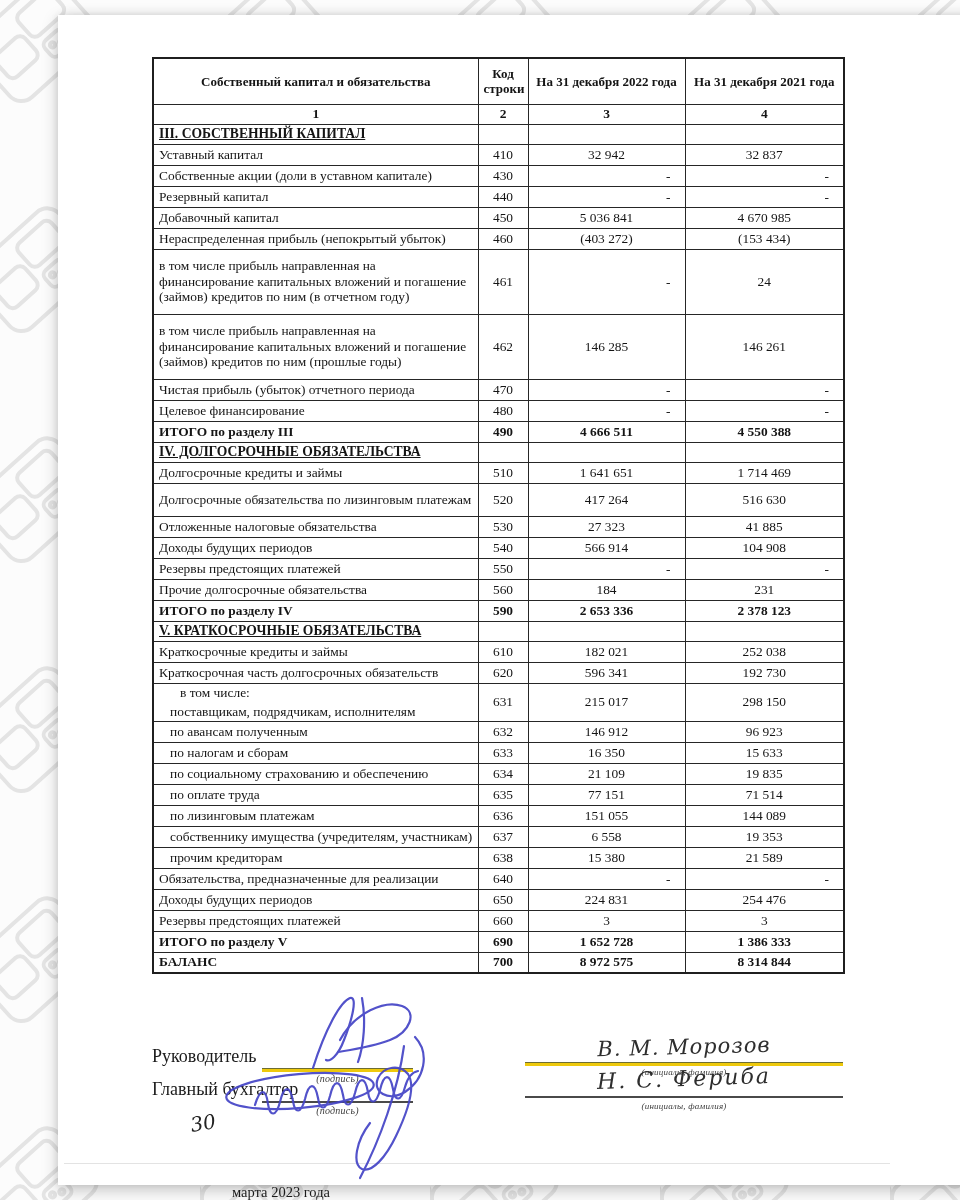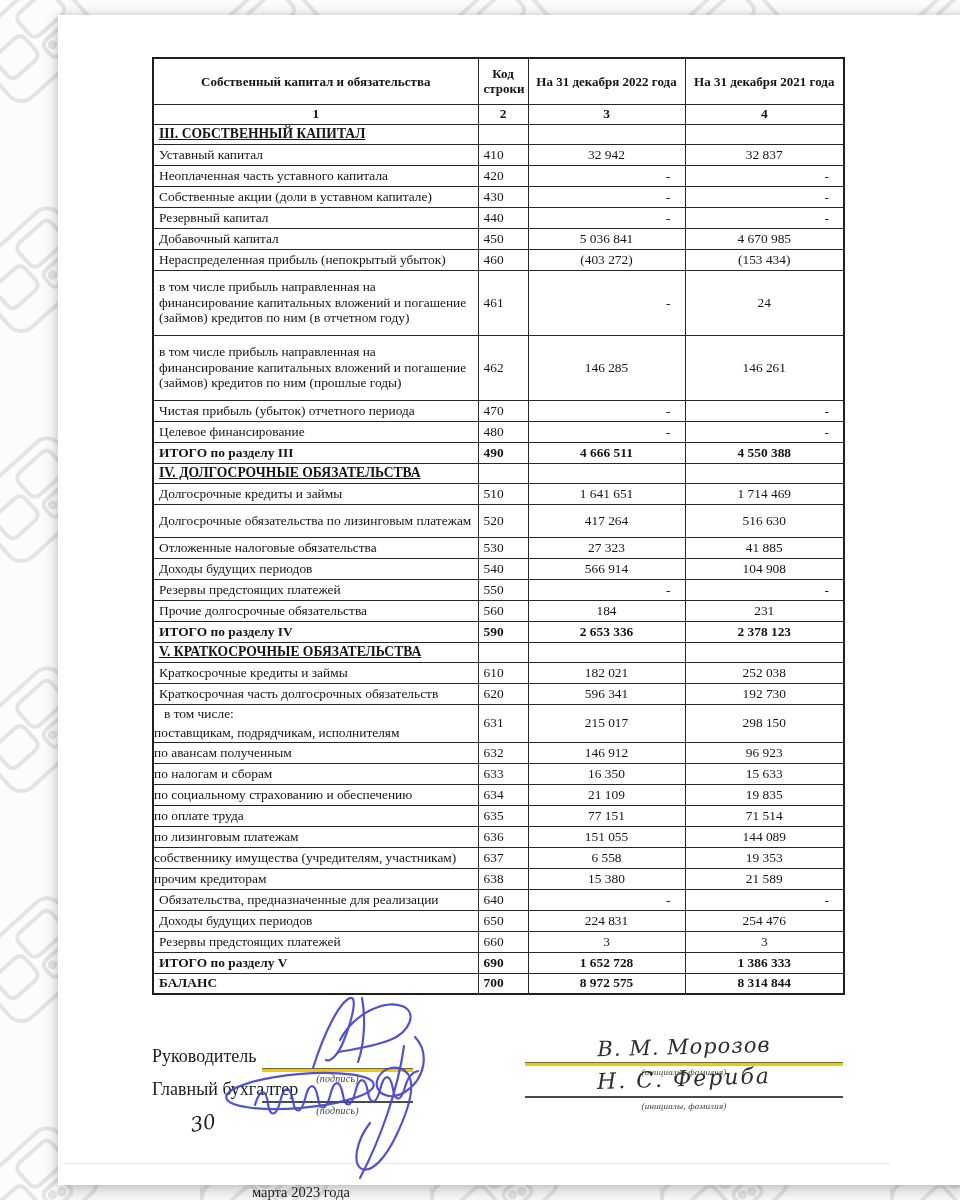--- a/index.html
+++ b/index.html
@@ -29,23 +29,23 @@
 
   tbody tr { height:21px; }
   tr.sec { height:20px;text-decoration:underline; }
   tr.sec td { font-weight:bold; font-size:13.6px; }
   tr.tot td { font-weight:bold; }
   tr.h65 { height:65px;margin-top:11px; }
   tr.h33 { height:33px;padding-left:11px; }
   tr.h38 { height:38px; }
 
   td.name { text-align:left; }
-  td.subname { padding-left:0; }
+  td.subname { padding-left:16px; }
   .preline { padding-left:10px; margin-bottom:3px; }
-  td.code { }
+  td.code { text-align:center; }
   td.num { text-align:center; }
   td.dash { text-align:right; padding-right:14px; }
 
   
   .flabel { position:absolute; font-size:18px; color:#1b1b1b; }
   .sigline { position:absolute; }
   .line-dark { border-top:2px solid #4a4a4a; }
   .line-yellow { height:4px; background:#eec90c; border-top:1.3px solid #6d6d33; }
   .caption { position:absolute; font-size:10px; font-style:italic; color:#3c3c3c; text-align:center; letter-spacing:.2px; }
   .hand { position:absolute; font-family:"DejaVu Serif", serif; font-style:italic; color:#2e2e2e; text-align:center; white-space:nowrap; }
@@ -113,26 +113,20 @@
               <td class="num"></td>
               <td class="num"></td>
             </tr>
             <tr>
               <td class="name">Уставный капитал</td>
               <td class="code">410</td>
               <td class="num">32 942</td>
               <td class="num">32 837</td>
             </tr>
             <tr>
-              <td class="name">Неоплаченная часть уставного капитала</td>
-              <td class="code">420</td>
-              <td class="dash">-</td>
-              <td class="dash">-</td>
-            </tr>
-            <tr>
               <td class="name">Собственные акции (доли в уставном капитале)</td>
               <td class="code">430</td>
               <td class="dash">-</td>
               <td class="dash">-</td>
             </tr>
             <tr>
               <td class="name">Резервный капитал</td>
               <td class="code">440</td>
               <td class="dash">-</td>
               <td class="dash">-</td>
@@ -340,21 +334,21 @@
 
     <div class="hand hand-name1" style="left:467px; top:1020px; width:318px;">В. М. Морозов</div>
     <div class="sigline line-yellow" style="left: 467px; top: 1047px; width: 318px; background: rgb(238, 201, 12);"></div>
     <div class="caption" style="left:467px; top:1052px; width:318px; font-size:9px;">(инициалы, фамилия)</div>
 
     <div class="hand hand-name2" style="left:467px; top:1051px; width:318px;">Н. С. Фериба</div>
     <div class="sigline line-dark" style="left:467px; top:1081px; width:318px;"></div>
     <div class="caption" style="left:467px; top:1086px; width:318px; font-size:9px;">(инициалы, фамилия)</div>
 
     <div class="hand hand-day" style="left:125px; top:1096px; width:40px;">30</div>
-    <div class="date-text" style="left:174px; top:1169px;margin-left:20px;">марта  2023 года</div>
+    <div class="date-text" style="left:174px; top:1169px;">марта  2023 года</div>
 
     <div class="foldline"></div>
 
     <svg class="ink" width="842" height="1170" xmlns="http://www.w3.org/2000/svg">
       <g fill="none" stroke="#4444c6" stroke-width="2.2" stroke-linecap="round" stroke-linejoin="round" opacity="0.92">
         <g>
           <path d="M255,1053 C267,1015 282,987 292,983 C300,981 294,1005 286,1025 C280,1041 272,1047 268,1045" stroke="#4444c6"></path>
           <path d="M282,1025 C297,997 327,985 344,991 C360,997 352,1017 332,1025 C314,1032 292,1035 280,1037" stroke="#4444c6"></path>
           <path d="M304,983 C308,1005 306,1030 300,1047" stroke="#4444c6"></path>
         </g>

